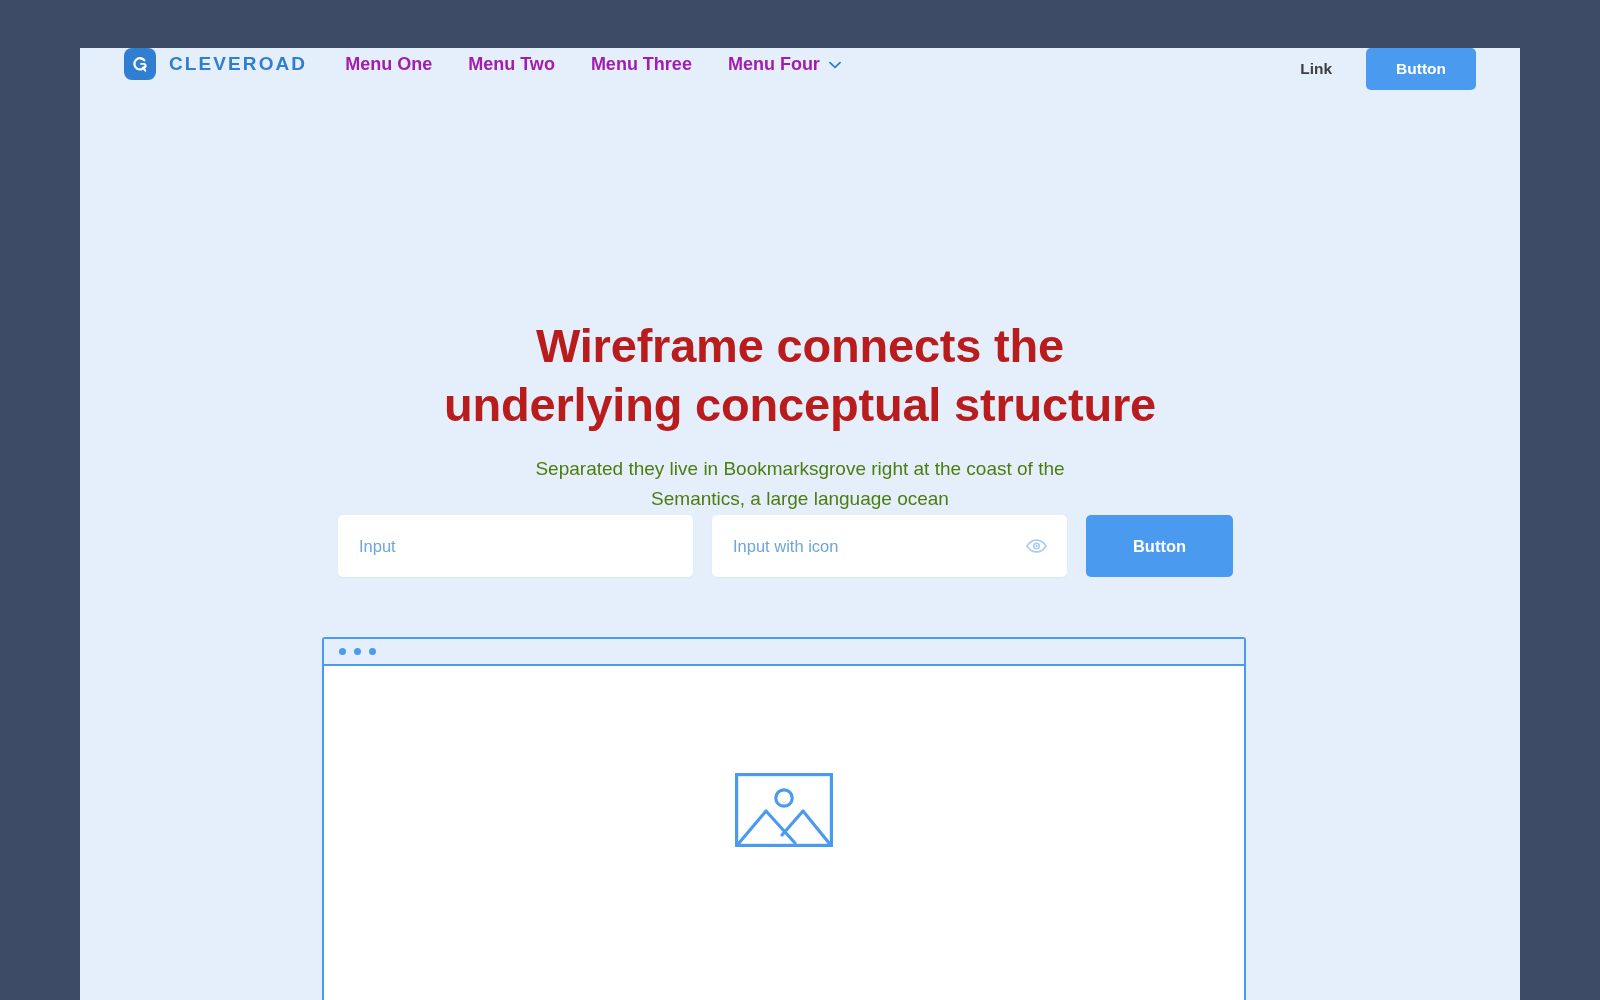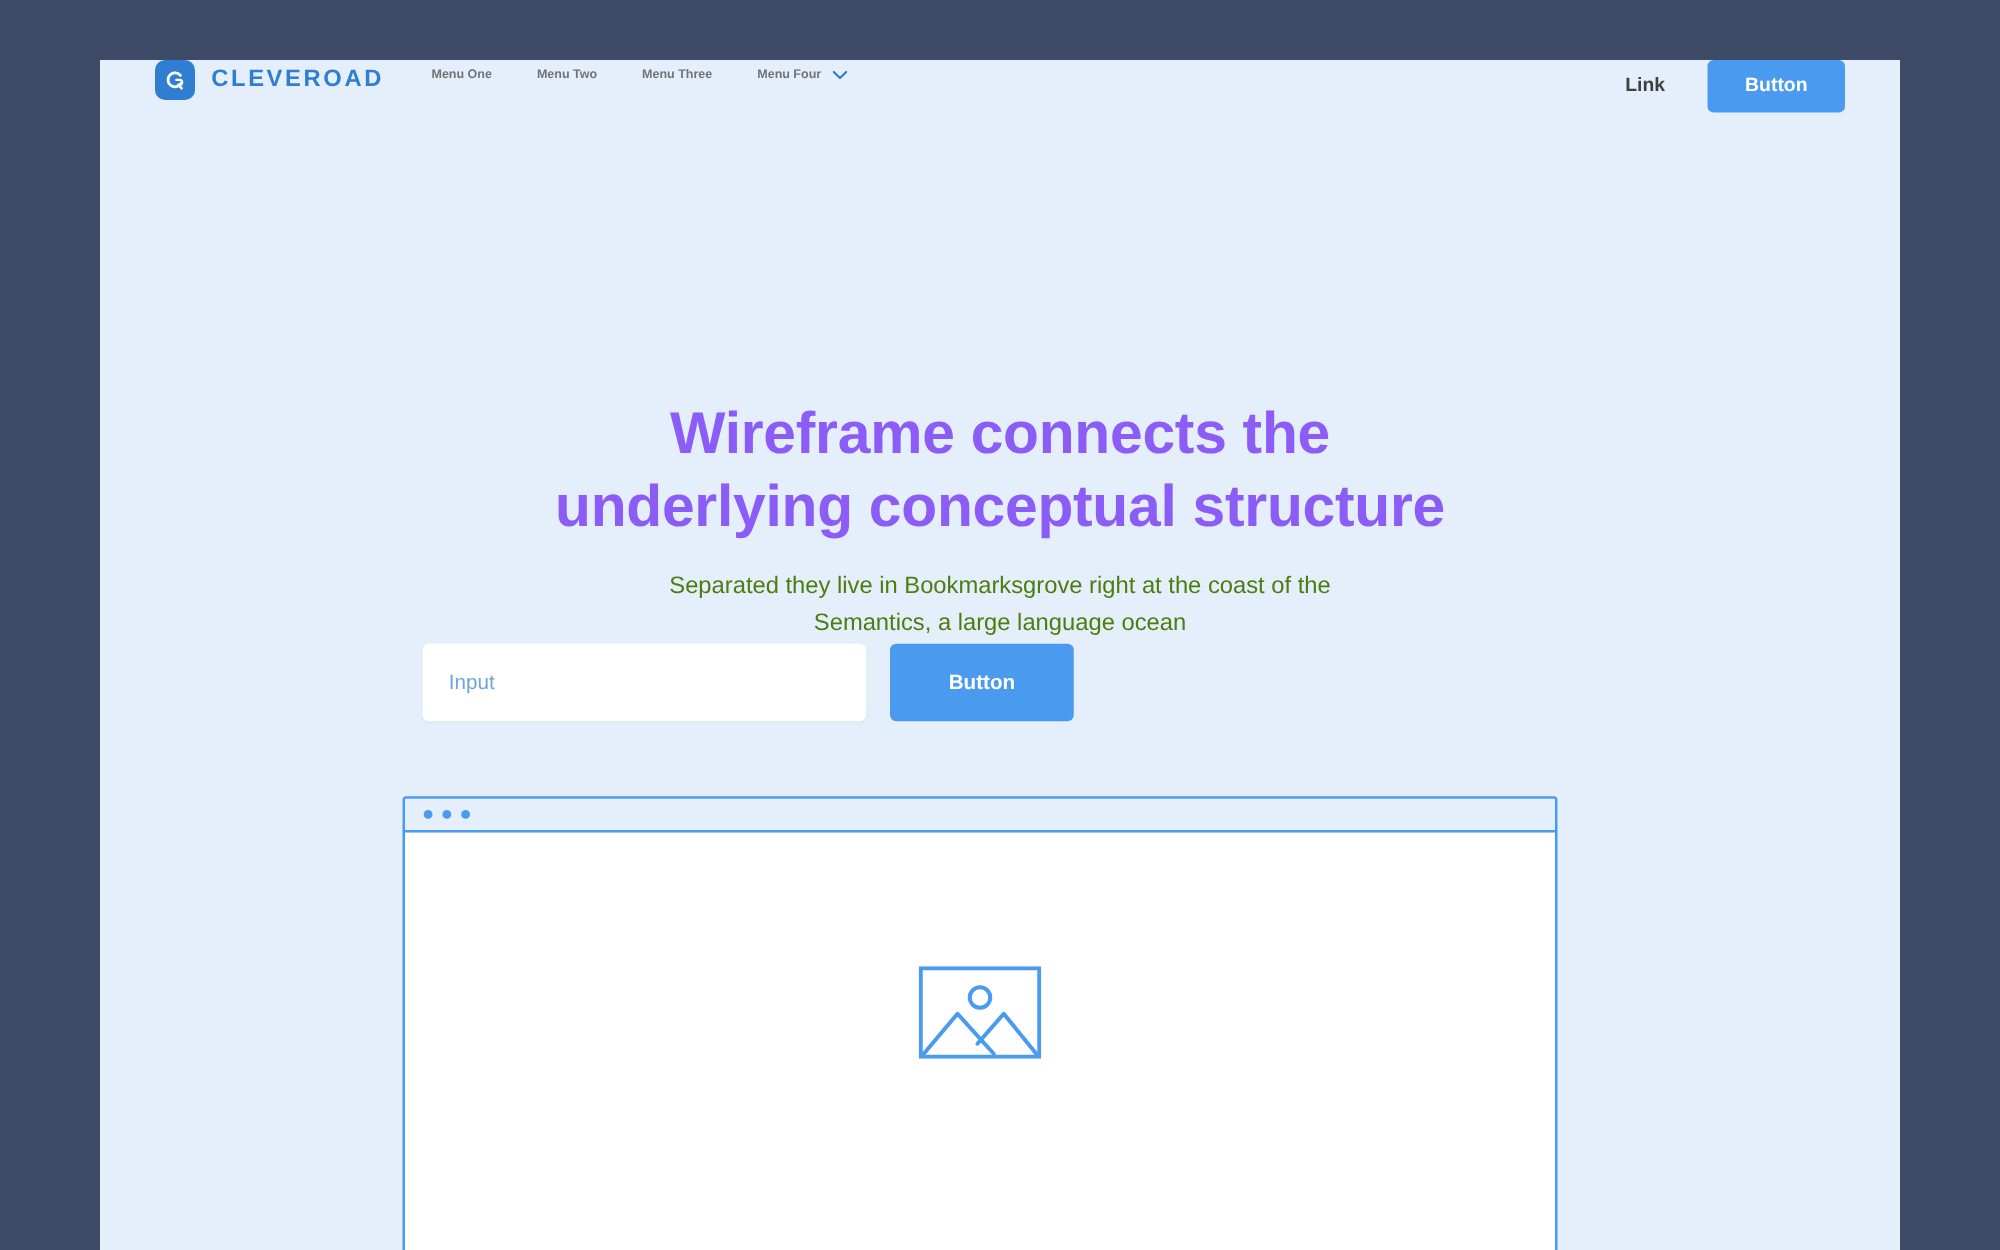--- a/index.html
+++ b/index.html
@@ -61,23 +61,23 @@
     letter-spacing: 2.1px;
     color: #2f7ed1;
     white-space: nowrap;
   }
 
   #nav-links {
     display: flex;
     align-items: center;
   }
   .nav-link {
-    font-size: 10px;
-    font-weight: bold;
-    color: #737373;
+    font-size: 18px;
+    font-weight: bold;
+    color: #a21caf;
     white-space: nowrap;
     padding: 6px 0;
     margin-right: 36px;
     cursor: pointer;
     display: flex;
     align-items: center;
     gap: 9px;
   }
   .nav-link:last-child { margin-right: 0; }
 
@@ -113,21 +113,21 @@
     left: 0;
     top: 134px;
     width: 100%;
     text-align: center;
   }
   #hero-title {
     margin-top: 134px;
     font-size: 47px;
     font-weight: bold;
     line-height: 1.26;
-    color: #8b5cf6;
+    color: #b91c1c;
     letter-spacing: -0.2px;
   }
   #hero-subtitle {
     margin-top: 20px;
     font-size: 19px;
     line-height: 1.55;
     color: #4d7c0f;
     font-weight: normal;
   }
 
@@ -266,20 +266,30 @@
       <span>Semantics, a large language ocean</span>
     </p>
   </div>
 
   <div id="form-row">
 
     <div class="field" id="field-input">
       <span class="field-placeholder">Input</span>
     </div>
 
+    <div class="field" id="field-input-icon">
+      <span class="field-placeholder">Input with icon</span>
+      <span id="eye-icon">
+        <svg width="21" height="14" viewBox="0 0 22 14" aria-hidden="true">
+          <path d="M1 7 C4 2.2 7.6 0.8 11 0.8 C14.4 0.8 18 2.2 21 7 C18 11.8 14.4 13.2 11 13.2 C7.6 13.2 4 11.8 1 7 Z" fill="none" stroke="#a9cdf1" stroke-width="1.7" stroke-linejoin="round"></path>
+          <circle cx="11" cy="7" r="2.9" fill="none" stroke="#a9cdf1" stroke-width="1.7"></circle>
+          <circle cx="11" cy="7" r="1.2" fill="#a9cdf1"></circle>
+        </svg>
+      </span>
+    </div>
 
     <button id="form-button">Button</button>
   </div>
 
   <div id="mockup">
     <div id="mockup-titlebar">
       <span class="mockup-dot"></span>
       <span class="mockup-dot"></span>
       <span class="mockup-dot"></span>
     </div>

